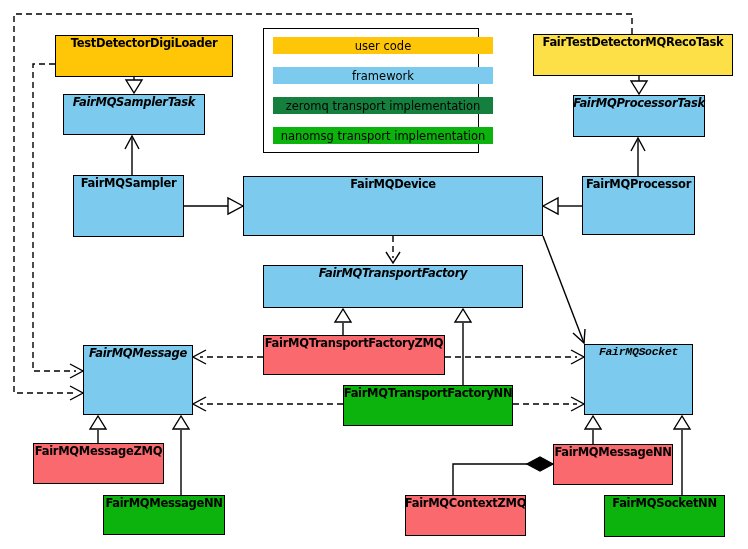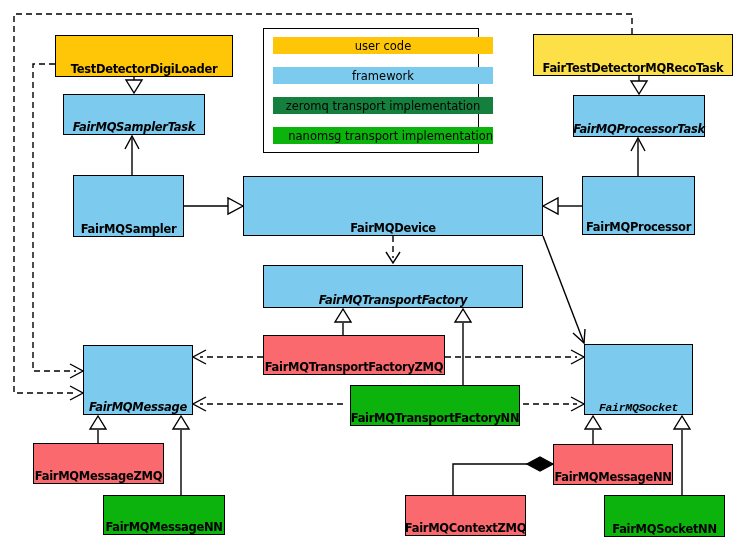--- a/index.html
+++ b/index.html
@@ -7,21 +7,21 @@
     position:relative;
     width:748px;height:549px;
     background:#ffffff;
     font-family:"DejaVu Sans","Liberation Sans",sans-serif;
     overflow:hidden;
   }
   #connectors{position:absolute;left:0;top:0;width:748px;height:549px;}
   .node{
     position:absolute;
     border:1.5px solid #000;
-    display:flex;align-items:flex-end;justify-content:center;
+    display:flex;align-items:flex-start;justify-content:center;
     box-sizing:border-box;
     font-weight:bold;
     font-size:11.5px;
     letter-spacing:-0.3px;
     color:#000;
     white-space:nowrap;
     text-align:center;
   }
   .node.abstract{font-style:italic;}
   .legend{
@@ -161,21 +161,21 @@
   <div class="legend">
     <div class="legend-bar" style="background-color: rgb(255, 198, 7);">
       <span>user code</span>
     </div>
     <div class="legend-bar" style="background-color: rgb(124, 203, 238);">
       <span>framework</span>
     </div>
     <div class="legend-bar" style="background-color: #15803d;">
       <span>zeromq transport implementation</span>
     </div>
-    <div class="legend-bar" style="background-color: rgb(12, 179, 12); justify-content: flex-end;">
+    <div class="legend-bar" style="background-color: rgb(12, 179, 12);">
       <span>nanomsg transport implementation</span>
     </div>
   </div>
 
   <div class="node" style="left: 55px; top: 35px; width: 178px; height: 42px; background-color: rgb(255, 198, 7);">
     <span>TestDetectorDigiLoader</span>
   </div>
 
   <div class="node" style="left: 533px; top: 34px; width: 200px; height: 42px; background-color: #fde047;">
     <span>FairTestDetectorMQRecoTask</span>
@@ -202,21 +202,21 @@
   </div>
 
   <div class="node abstract" style="left: 263px; top: 265px; width: 260px; height: 43px; background-color: rgb(124, 203, 238);">
     <span>FairMQTransportFactory</span>
   </div>
 
   <div class="node" style="left: 263px; top: 335px; width: 182px; height: 40px; background-color: rgb(249, 105, 110);">
     <span>FairMQTransportFactoryZMQ</span>
   </div>
 
-  <div class="node" style="left: 343px; top: 385px; width: 170px; height: 41px; background-color: rgb(12, 179, 12); margin-left: 7px;">
+  <div class="node" style="left: 343px; top: 385px; width: 170px; height: 41px; background-color: rgb(12, 179, 12);">
     <span>FairMQTransportFactoryNN</span>
   </div>
 
   <div class="node abstract" style="left: 83px; top: 345px; width: 110px; height: 70px; background-color: rgb(124, 203, 238);">
     <span>FairMQMessage</span>
   </div>
 
   <div class="node abstract" style="left: 584px; top: 344px; width: 109px; height: 71px; background-color: rgb(124, 203, 238); font-family: Liberation Mono, monospace;">
     <span>FairMQSocket</span>
   </div>

